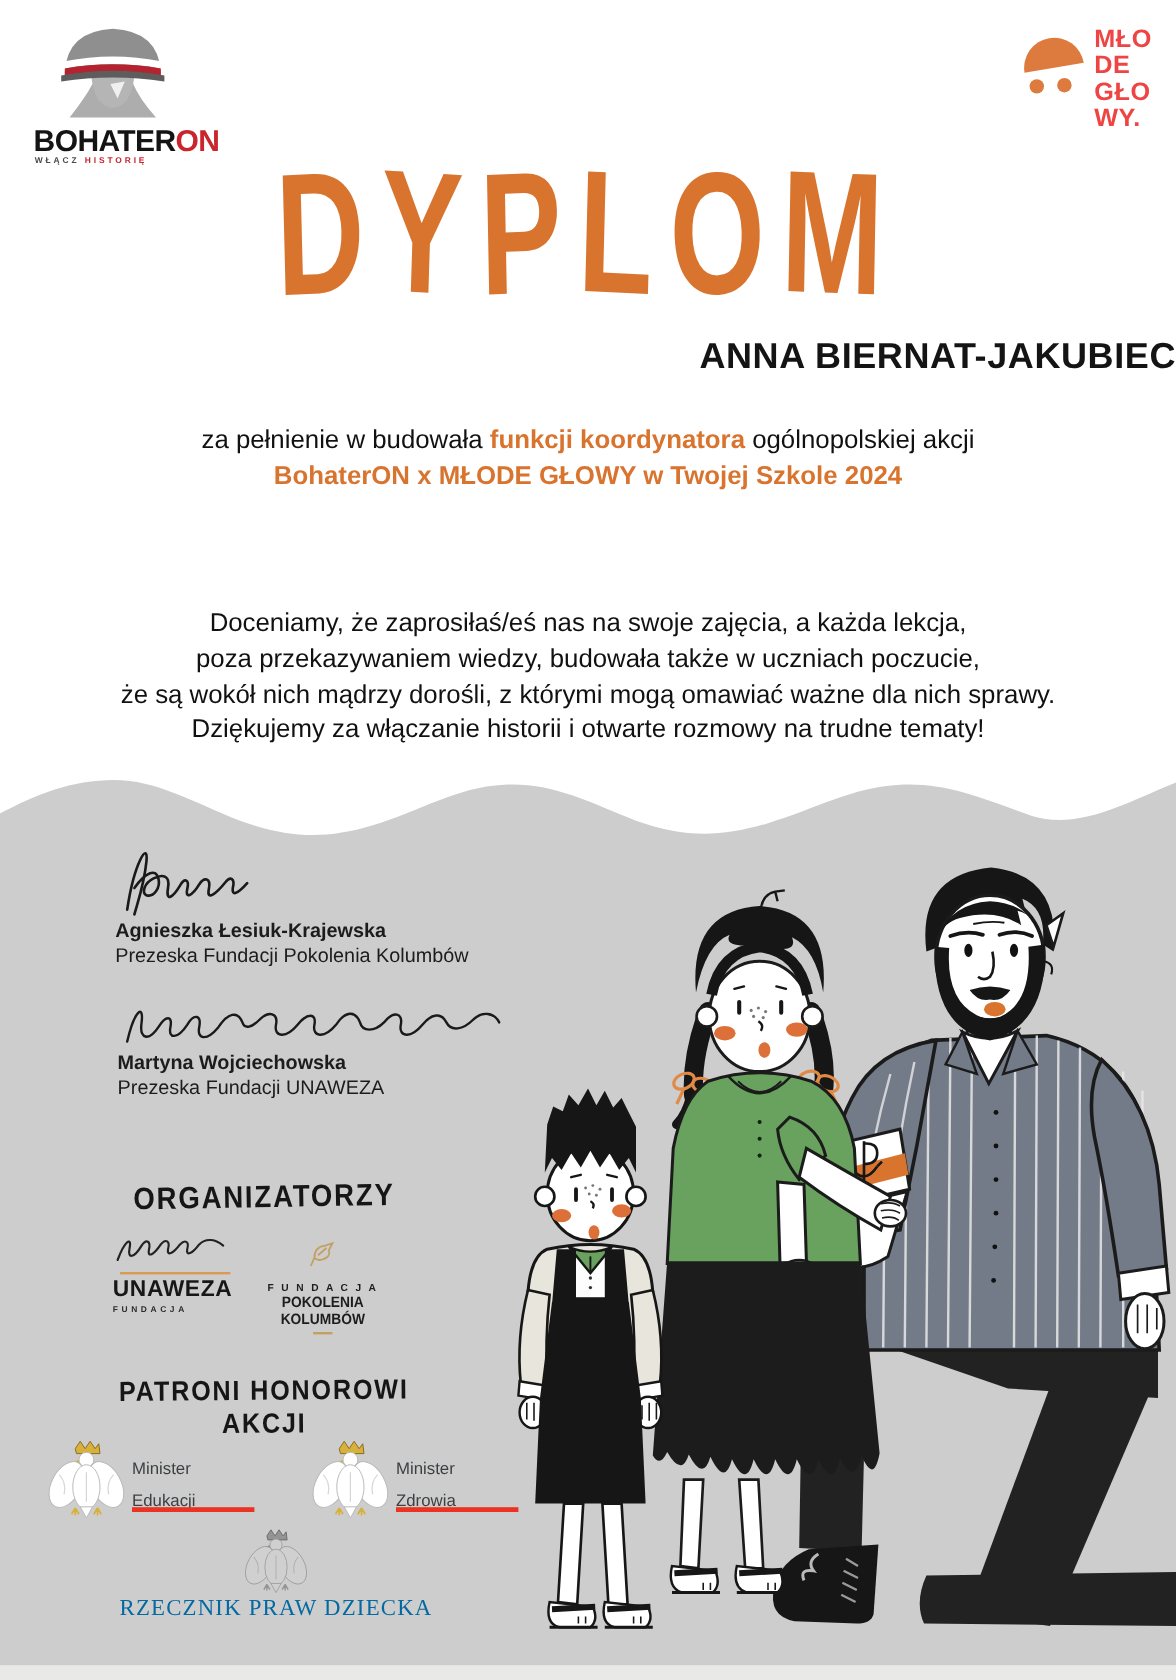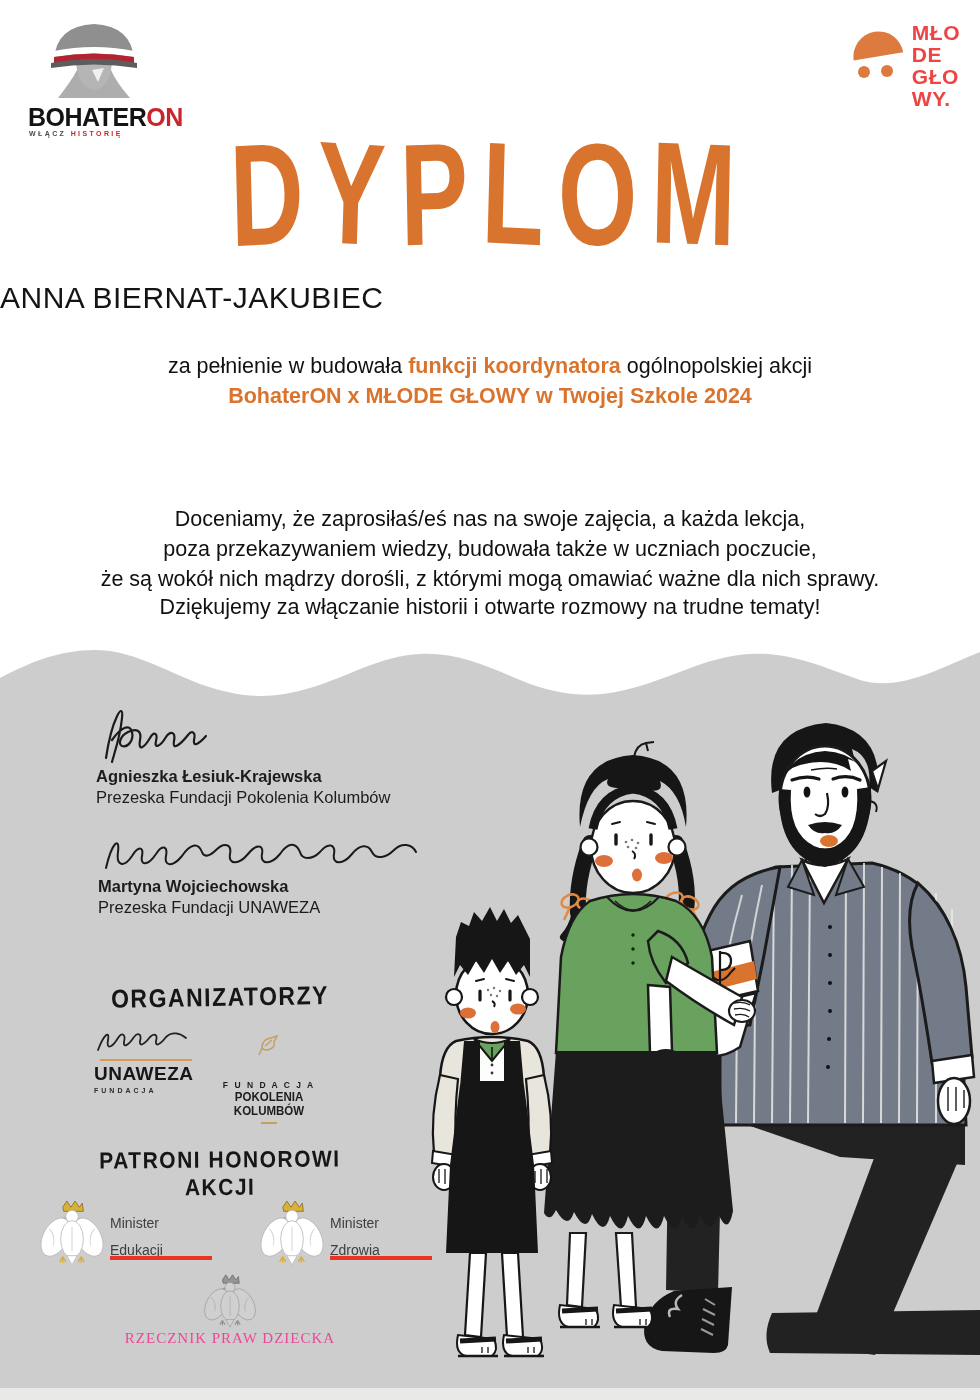--- a/index.html
+++ b/index.html
@@ -15,21 +15,21 @@
   .bohateron .tagline .red{color:#c9252d;}
   .mg-logo{right:20px;top:22px;display:flex;gap:7px;}
   .mg-text{font-size:21px;font-weight:700;color:#ef4444;line-height:22px;letter-spacing:.5px;}
 
   
   .title-wrap{top:112px;left:0;right:0;text-align:center;}
   .hand-title{display:inline-block;font-size:102px;font-weight:700;color:#d9742f;
       letter-spacing:14px;transform:scaleY(1.42);transform-origin:top center;}
   .hand-title span{display:inline-block;}
 
-  .recipient{top:281px;left:0;right:0;text-align:left;font-size:30px;font-weight:400;letter-spacing:.5px;}
+  .recipient{top:281px;left:0;right:0;text-align:right;font-size:30px;font-weight:700;letter-spacing:.5px;}
 
   .para{left:0;right:0;text-align:center;font-size:21.5px;line-height:30px;color:#111;}
   .p1{top:351px;}
   .p2{top:456px;margin-top:48px;}
   .p3{top:592px;}
   .em-orange{color:#d9742f;font-weight:700;}
   .line-orange{color:#d9742f;font-weight:700;}
 
   
   .wave{top:628px;left:0;width:980px;height:84px;}
@@ -45,39 +45,39 @@
   .sig-role{font-size:16.5px;color:#1c1c1c;line-height:21px;}
 
   
   .org-heading{left:100px;top:984px;width:240px;text-align:center;font-size:23px;font-weight:700;
       letter-spacing:1.5px;transform:rotate(-1deg) scaleY(1.12);color:#161616;}
   .unaweza{left:94px;top:1028px;width:104px;text-align:left;}
   .unaweza .rule{width:92px;height:2px;background:#d99a55;margin:1px auto 2px auto;}
   .unaweza .name{font-size:19px;font-weight:700;letter-spacing:.5px;color:#171717;}
   .unaweza .sub{font-size:7px;font-weight:700;letter-spacing:3px;color:#2b2b2b;margin-top:2px;}
   .pokolenia{left:206px;top:1034px;width:126px;text-align:center;}
-  .pokolenia .top{font-size:8.5px;font-weight:700;letter-spacing:2px;color:#1d1d1d;margin-top:18px;}
+  .pokolenia .top{font-size:8.5px;font-weight:700;letter-spacing:2px;color:#1d1d1d;margin-top:5px;}
   .pokolenia .bottom{font-size:12.5px;font-weight:700;color:#1d1d1d;letter-spacing:0;transform:scaleX(.92);transform-origin:center;}
   .pokolenia .rule{width:16px;height:2px;background:#c2a064;margin:4px auto 0 auto;}
 
   
   .patrons-heading{left:95px;top:1148px;width:250px;text-align:center;color:#161616;
       font-size:21px;font-weight:700;letter-spacing:1.5px;transform:rotate(-.5deg) scaleY(1.1);line-height:25px;}
   .patron .mtext{font-size:14px;color:#3d4043;line-height:27px;}
   .patron-edu-eagle{left:40px;top:1200px;}
   .patron-edu-text{left:110px;top:1210px;}
   .patron-edu-bar{left:110px;top:1256px;width:102px;height:4px;background:#ea3323;}
   .patron-zdr-eagle{left:260px;top:1200px;}
   .patron-zdr-text{left:330px;top:1210px;}
   .patron-zdr-bar{left:330px;top:1256px;width:102px;height:4px;background:#ea3323;}
 
   
   .rpd-eagle{left:204px;top:1274px;}
   .rpd-label{left:60px;top:1330px;width:340px;text-align:center;
-      font-family:"Liberation Serif",serif;font-size:15px;letter-spacing:1px;color:#ec4899;}
+      font-family:"Liberation Serif",serif;font-size:19px;letter-spacing:1px;color:#0369a1;}
 
   .illo{left:420px;top:695px;width:560px;height:693px;}
 </style>
 </head>
 <body>
 
 <div id="page">
 
   <svg width="0" height="0" style="position:absolute" aria-hidden="true">
     <defs>

